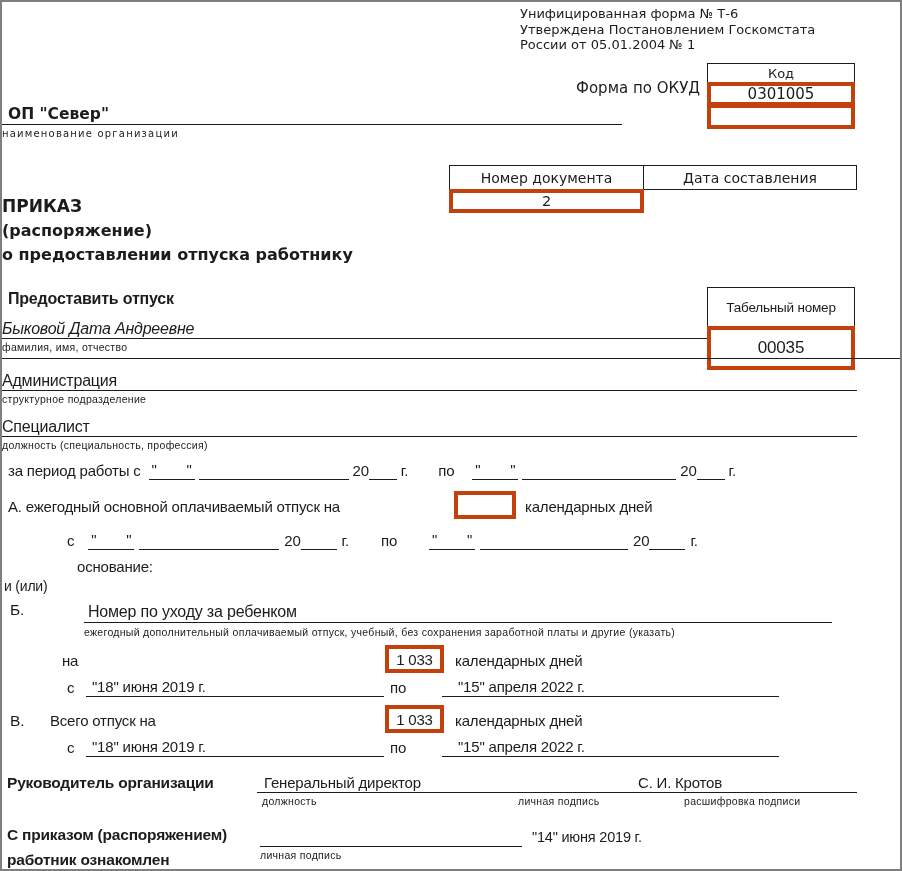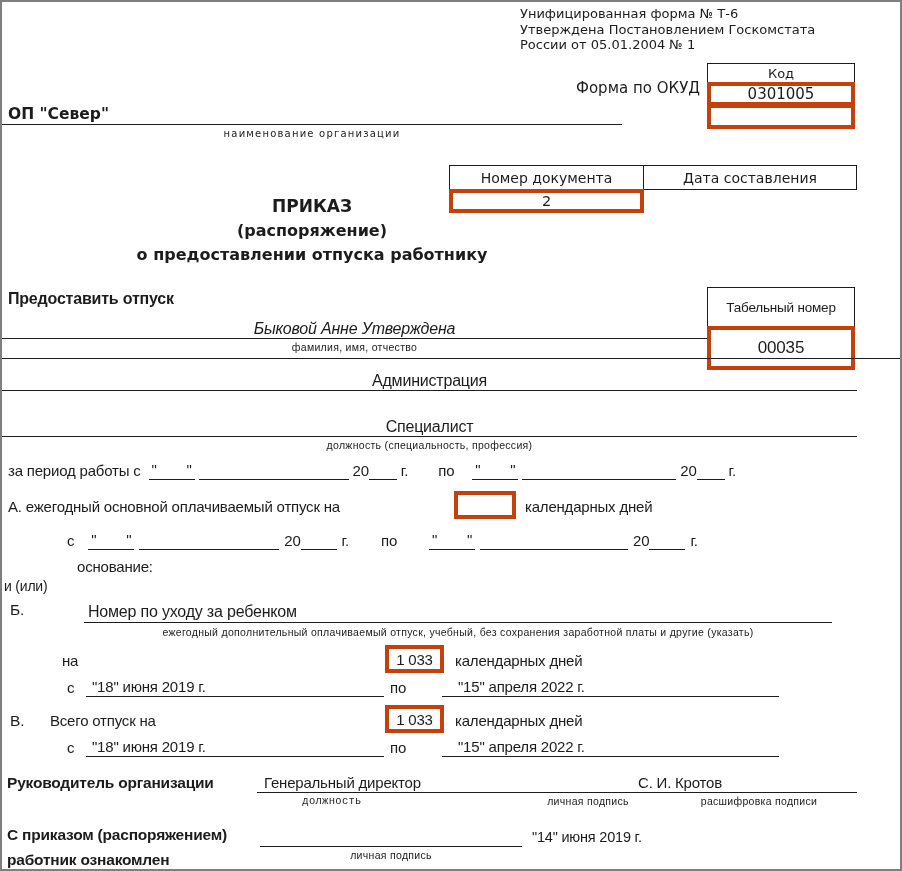--- a/index.html
+++ b/index.html
@@ -3,21 +3,21 @@
 <meta charset="utf-8">
 <style>
   html,body{margin:0;padding:0;background:#fff;}
   .page{position:relative;width:902px;height:871px;background:#ffffff;
         border:2px solid #7f7f7f;box-sizing:border-box;color:#1c1c1c;overflow:hidden;}
   .abs{position:absolute;}
   .ff{font-family:"DejaVu Sans","Liberation Sans",sans-serif;}
   .fn{font-family:"Liberation Sans","DejaVu Sans",sans-serif;letter-spacing:-0.2px;}
   .b{font-weight:bold;}
   .i{font-style:italic;}
-  .ctr{text-align:center;}
+  .ctr{}
   .rt{text-align:right;}
   .cap{font-size:10.5px;letter-spacing:0.3px;color:#1c1c1c;}
   .hline{position:absolute;border-top:1px solid #1c1c1c;height:0;}
   .cell{box-sizing:border-box;display:flex;align-items:center;justify-content:center;}
   .thin{border:1px solid #1c1c1c;}
   .thick{border:4px solid #c2410c;}
   .blk{display:inline-block;border-bottom:1px solid #1c1c1c;height:17px;vertical-align:bottom;}
   .qb{display:inline-flex;justify-content:space-between;box-sizing:border-box;
       border-bottom:1px solid #1c1c1c;height:17px;vertical-align:bottom;
       padding:0 3px;line-height:14px;}
@@ -62,27 +62,28 @@
     <div style="font-size:16px;">(распоряжение)</div>
     <div style="font-size:16px;">о предоставлении отпуска работнику</div>
   </div>
 
   <div class="abs fn b" style="left:6px;top:288px;font-size:16px;">Предоставить отпуск</div>
   <div class="abs fn" style="left:705px;top:285px;width:148px;">
     <div class="cell thin" style="height:40px;font-size:13.5px;">Табельный номер</div>
     <div class="cell thick" style="height:44px;margin-top:-1px;font-size:17px;">00035</div>
   </div>
 
-  <div class="abs fn i ctr" style="left:0;top:318px;width:705px;font-size:16px;">Быковой Анне Утверждена</div>
+  <div class="abs fn i ctr" style="left:0;top:318px;width:705px;font-size:16px;">Быковой Дата Андреевне</div>
   <div class="hline" style="left:0;top:336px;width:705px;"></div>
   <div class="abs fn cap ctr" style="left:0;top:339px;width:705px;">фамилия, имя, отчество</div>
   <div class="hline" style="left:0;top:356px;width:898px;"></div>
 
   <div class="abs fn ctr" style="left:0;top:370px;width:855px;font-size:16px;">Администрация</div>
   <div class="hline" style="left:0;top:388px;width:855px;"></div>
+  <div class="abs fn cap ctr" style="left:0;top:391px;width:855px;">структурное подразделение</div>
 
   <div class="abs fn ctr" style="left:0;top:416px;width:855px;font-size:16px;">Специалист</div>
   <div class="hline" style="left:0;top:434px;width:855px;"></div>
   <div class="abs fn cap ctr" style="left:0;top:437px;width:855px;">должность (специальность, профессия)</div>
 
   <div class="abs fn row" style="left:6px;top:459px;font-size:15px;">
     <span>за период работы с</span><span class="qb" style="width:46px;margin-left:8px;">
         <span>"</span>
         <span>"</span>
       </span><span class="blk" style="width:150px;margin-left:4px;"></span><span style="margin-left:4px;">20</span><span class="blk" style="width:28px;"></span><span style="margin-left:4px;">г.</span><span style="margin-left:30px;">по</span><span class="qb" style="width:46px;margin-left:18px;">
@@ -138,21 +139,21 @@
   </div>
   <div class="abs fn" style="left:388px;top:737px;font-size:15px;">по</div>
   <div class="abs fn fill" style="left:440px;top:736px;width:337px;font-size:15px;">
     <span style="padding-left:16px;">"15" апреля 2022 г.</span>
   </div>
 
   <div class="abs fn b" style="left:5px;top:772px;font-size:15.5px;">Руководитель организации</div>
   <div class="hline" style="left:255px;top:790px;width:600px;"></div>
   <div class="abs fn" style="left:262px;top:772px;font-size:15px;">Генеральный директор</div>
   <div class="abs fn" style="left:636px;top:772px;font-size:15px;">С. И. Кротов</div>
-  <div class="abs fn cap ctr" style="left:260px;top:793px;width:140px;font-family:Liberation Mono, monospace;">должность</div>
+  <div class="abs fn cap ctr" style="left:260px;top:793px;width:140px;">должность</div>
   <div class="abs fn cap ctr" style="left:516px;top:793px;width:140px;">личная подпись</div>
   <div class="abs fn cap ctr" style="left:682px;top:793px;width:150px;">расшифровка подписи</div>
 
   <div class="abs fn b" style="left:5px;top:824px;font-size:15.5px;">С приказом (распоряжением)</div>
   <div class="abs fn b" style="left:5px;top:849px;font-size:15.5px;">работник  ознакомлен</div>
   <div class="abs" style="left:258px;top:826px;width:262px;height:18px;border-bottom:1px solid #1c1c1c;"></div>
   <div class="abs fn cap ctr" style="left:258px;top:847px;width:262px;">личная подпись</div>
   <div class="abs fn" style="left:530px;top:827px;font-size:14.5px;">"14" июня 2019 г.</div>
 
 </div>

